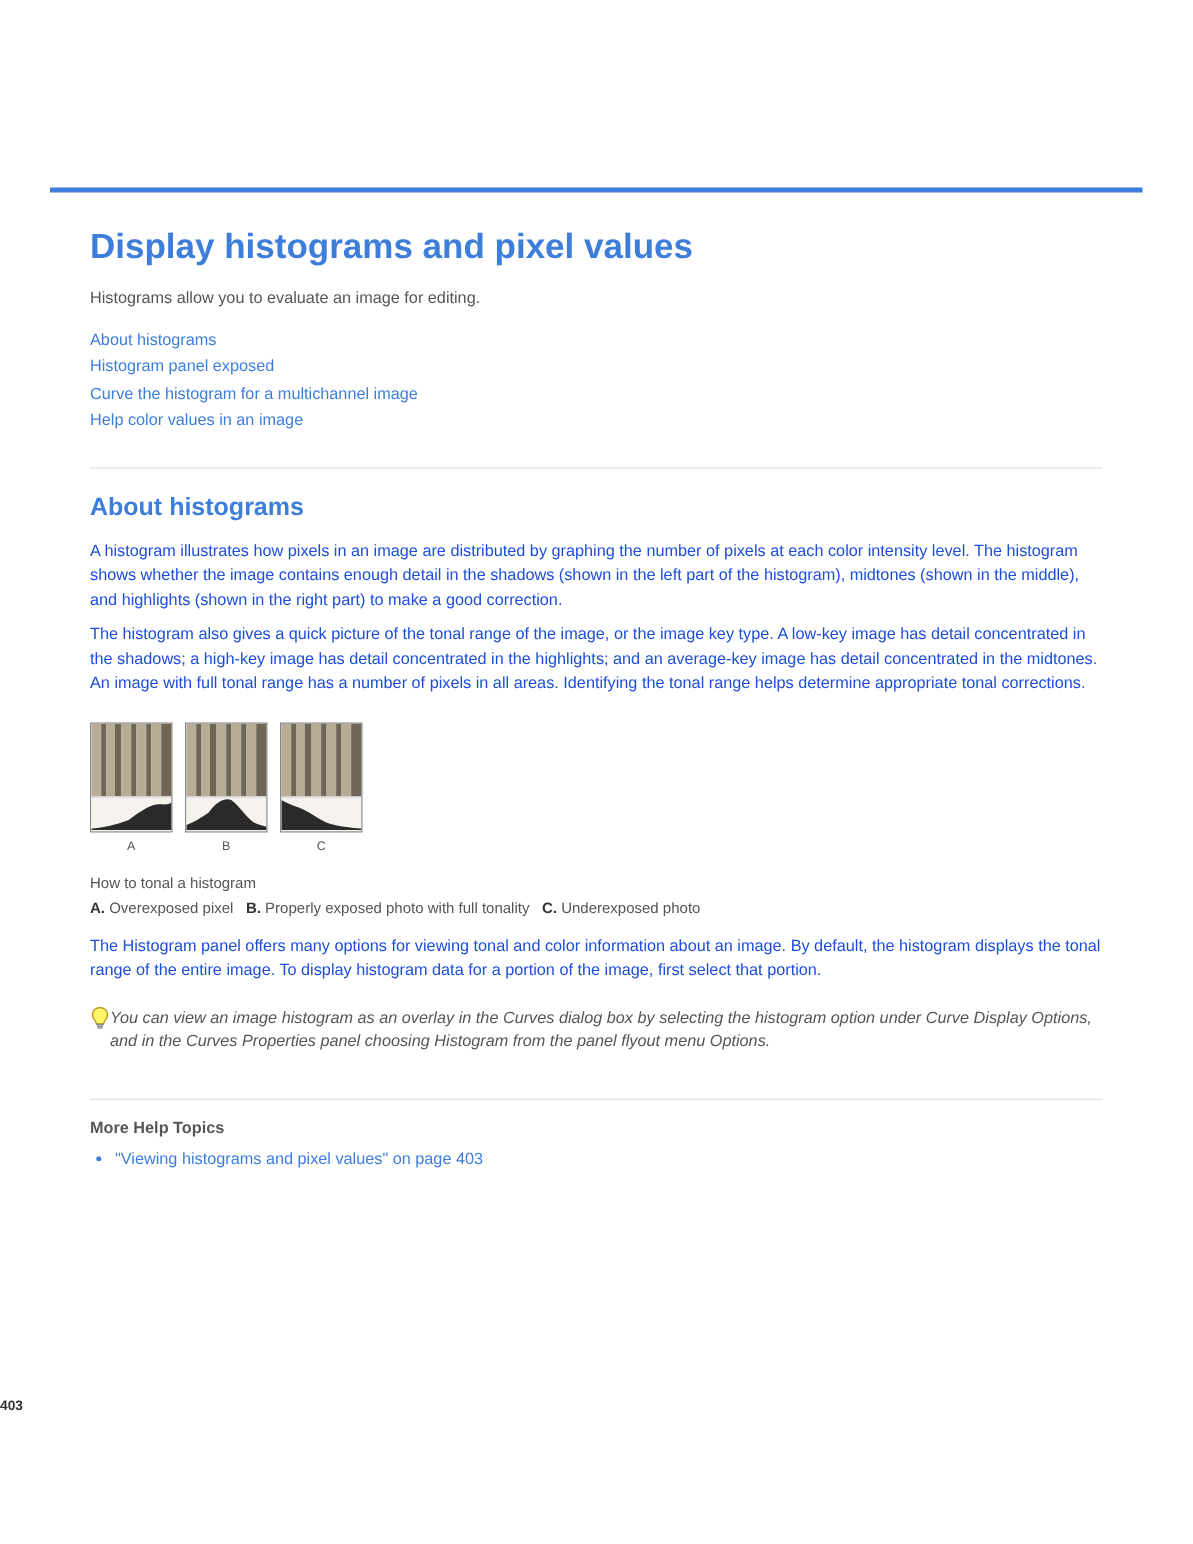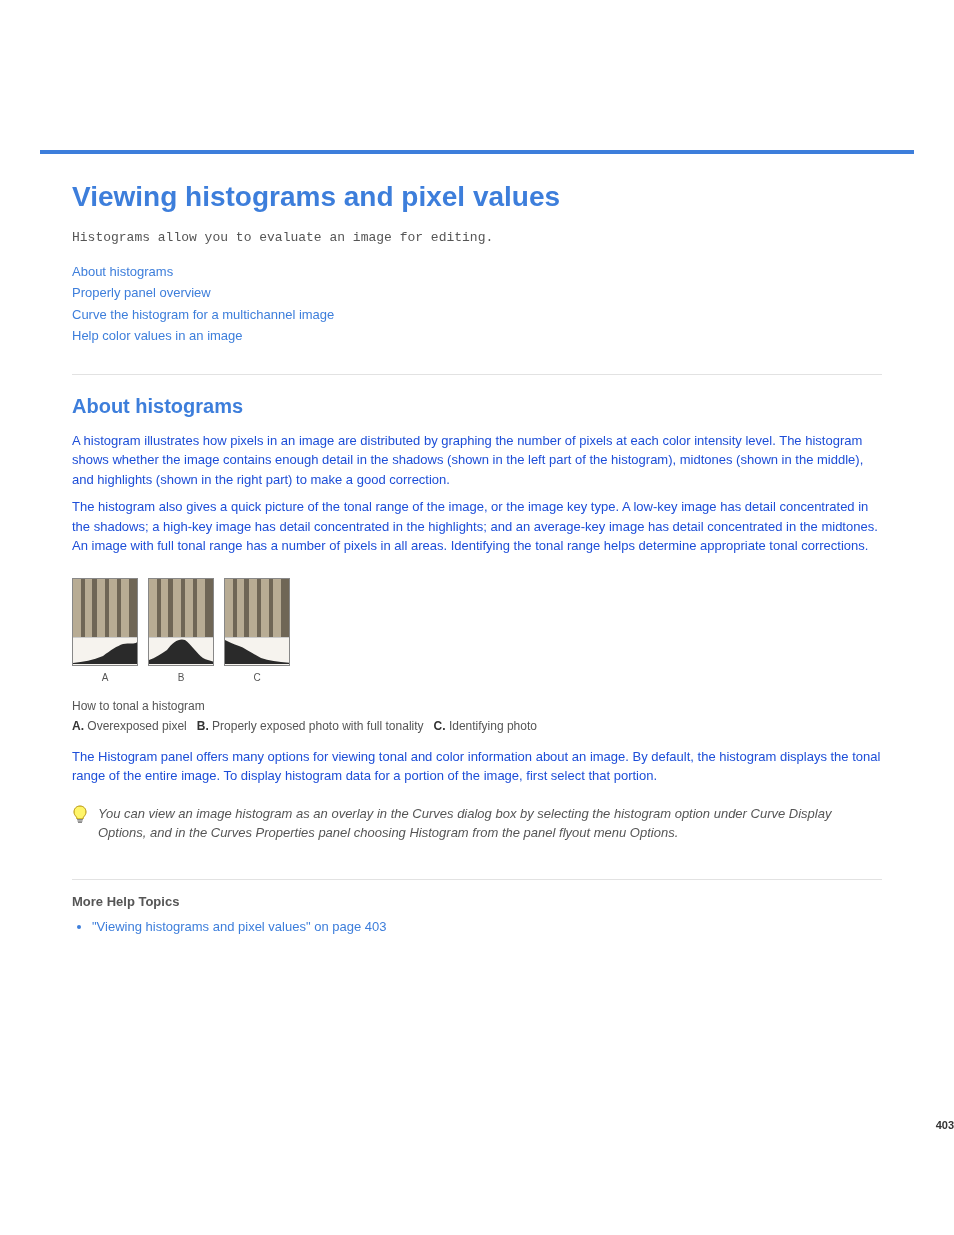--- a/index.html
+++ b/index.html
@@ -20,21 +20,20 @@
   }
   .title {
     font-size: 28px;
     font-weight: bold;
     color: #3d7edb;
     margin: 22px 72px 10px 72px;
   }
   .intro {
     margin: 4px 72px 14px 72px;
     color: #555;
-    font-family: Liberation Mono, monospace;
   }
   .section-link {
     display: block;
     margin: 2px 72px;
     color: #3d7edb;
     font-size: 13px;
   }
   .section-divider {
     border: none;
     border-top: 1px solid #e2e2e2;
@@ -88,21 +87,20 @@
     color: #555;
   }
   .caption-items {
     margin: 2px 72px 12px 72px;
     font-size: 12px;
     color: #555;
   }
   .caption-items b { color:#333; }
   .tip-row {
     display: flex;
-    gap: 10px;
     margin: 18px 72px 10px 72px;
     align-items: flex-start;
   }
   .bulb-icon {
     flex: 0 0 16px;
     margin-top: 1px;
   }
   .more-help {
     margin: 36px 72px 0 72px;
     padding-top: 12px;
@@ -114,37 +112,37 @@
     color: #555;
     margin-bottom: 6px;
   }
   .help-link {
     color: #3d7edb;
     margin-left: 20px;
     display: list-item;
     list-style: disc outside;
   }
   .page-num {
-    text-align: right;
+    text-align: left;
     font-size: 11px;
     font-weight: bold;
     color: #333;
     margin-top: 180px;
   }
 </style>
 </head>
 <body>
 
 <div class="rule"></div>
 
-<div class="title">Viewing histograms and pixel values</div>
+<div class="title">Display histograms and pixel values</div>
 <div class="intro">Histograms allow you to evaluate an image for editing.</div>
 
 <a class="section-link">About histograms</a>
-<a class="section-link">Properly panel overview</a>
+<a class="section-link">Histogram panel exposed</a>
 <a class="section-link">Curve the histogram for a multichannel image</a>
 <a class="section-link">Help color values in an image</a>
 
 <hr class="section-divider">
 
 <div class="h2">About histograms</div>
 <div class="para">A histogram illustrates how pixels in an image are distributed by graphing the number of pixels at each color intensity level. The histogram shows whether the image contains enough detail in the shadows (shown in the left part of the histogram), midtones (shown in the middle), and highlights (shown in the right part) to make a good correction.</div>
 <div class="para">The histogram also gives a quick picture of the tonal range of the image, or the image key type. A low-key image has detail concentrated in the shadows; a high-key image has detail concentrated in the highlights; and an average-key image has detail concentrated in the midtones. An image with full tonal range has a number of pixels in all areas. Identifying the tonal range helps determine appropriate tonal corrections.</div>
 
 <div class="figure">
@@ -220,21 +218,21 @@
 
 <div class="caption">How to tonal a histogram</div>
 <div class="caption-items">
   <b>A.</b>
   <span>Overexposed pixel</span>
   &nbsp;
   <b>B.</b>
   <span>Properly exposed photo with full tonality</span>
   &nbsp;
   <b>C.</b>
-  <span>Identifying photo</span>
+  <span>Underexposed photo</span>
 </div>
 
 <div class="para">The Histogram panel offers many options for viewing tonal and color information about an image. By default, the histogram displays the tonal range of the entire image. To display histogram data for a portion of the image, first select that portion.</div>
 
 <div class="tip-row">
   <svg class="bulb-icon" width="16" height="20" viewBox="0 0 16 20">
     <path d="M8 1 C4.5 1 2 3.5 2 7 C2 9 3 10.3 4 11.5 C4.7 12.3 5 13 5 14 L11 14 C11 13 11.3 12.3 12 11.5 C13 10.3 14 9 14 7 C14 3.5 11.5 1 8 1 Z" fill="#fff56a" stroke="#b38f00" stroke-width="1"></path>
     <rect x="5.2" y="14" width="5.6" height="1.4" fill="#888"></rect>
     <rect x="5.6" y="15.6" width="4.8" height="1.2" fill="#888"></rect>
     <rect x="6" y="17" width="4" height="1" fill="#888"></rect>

